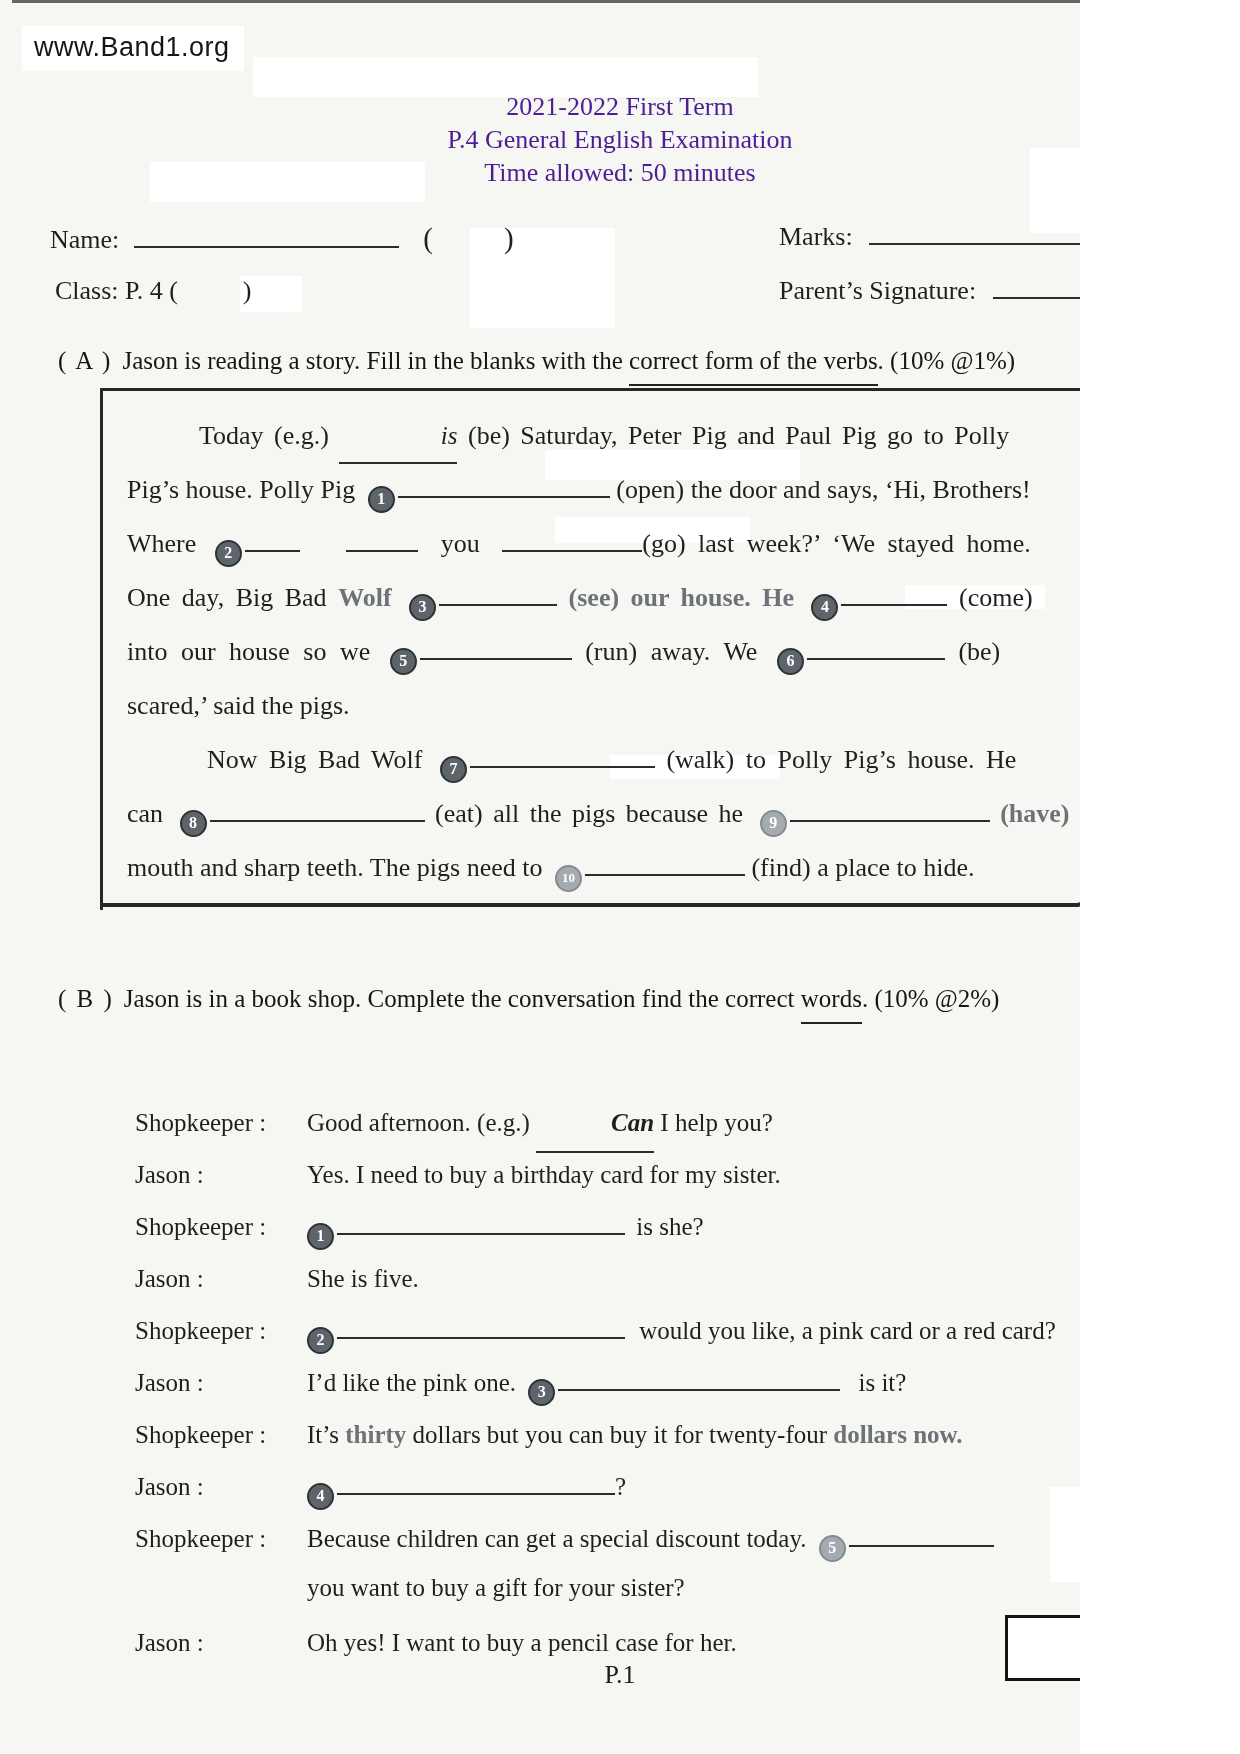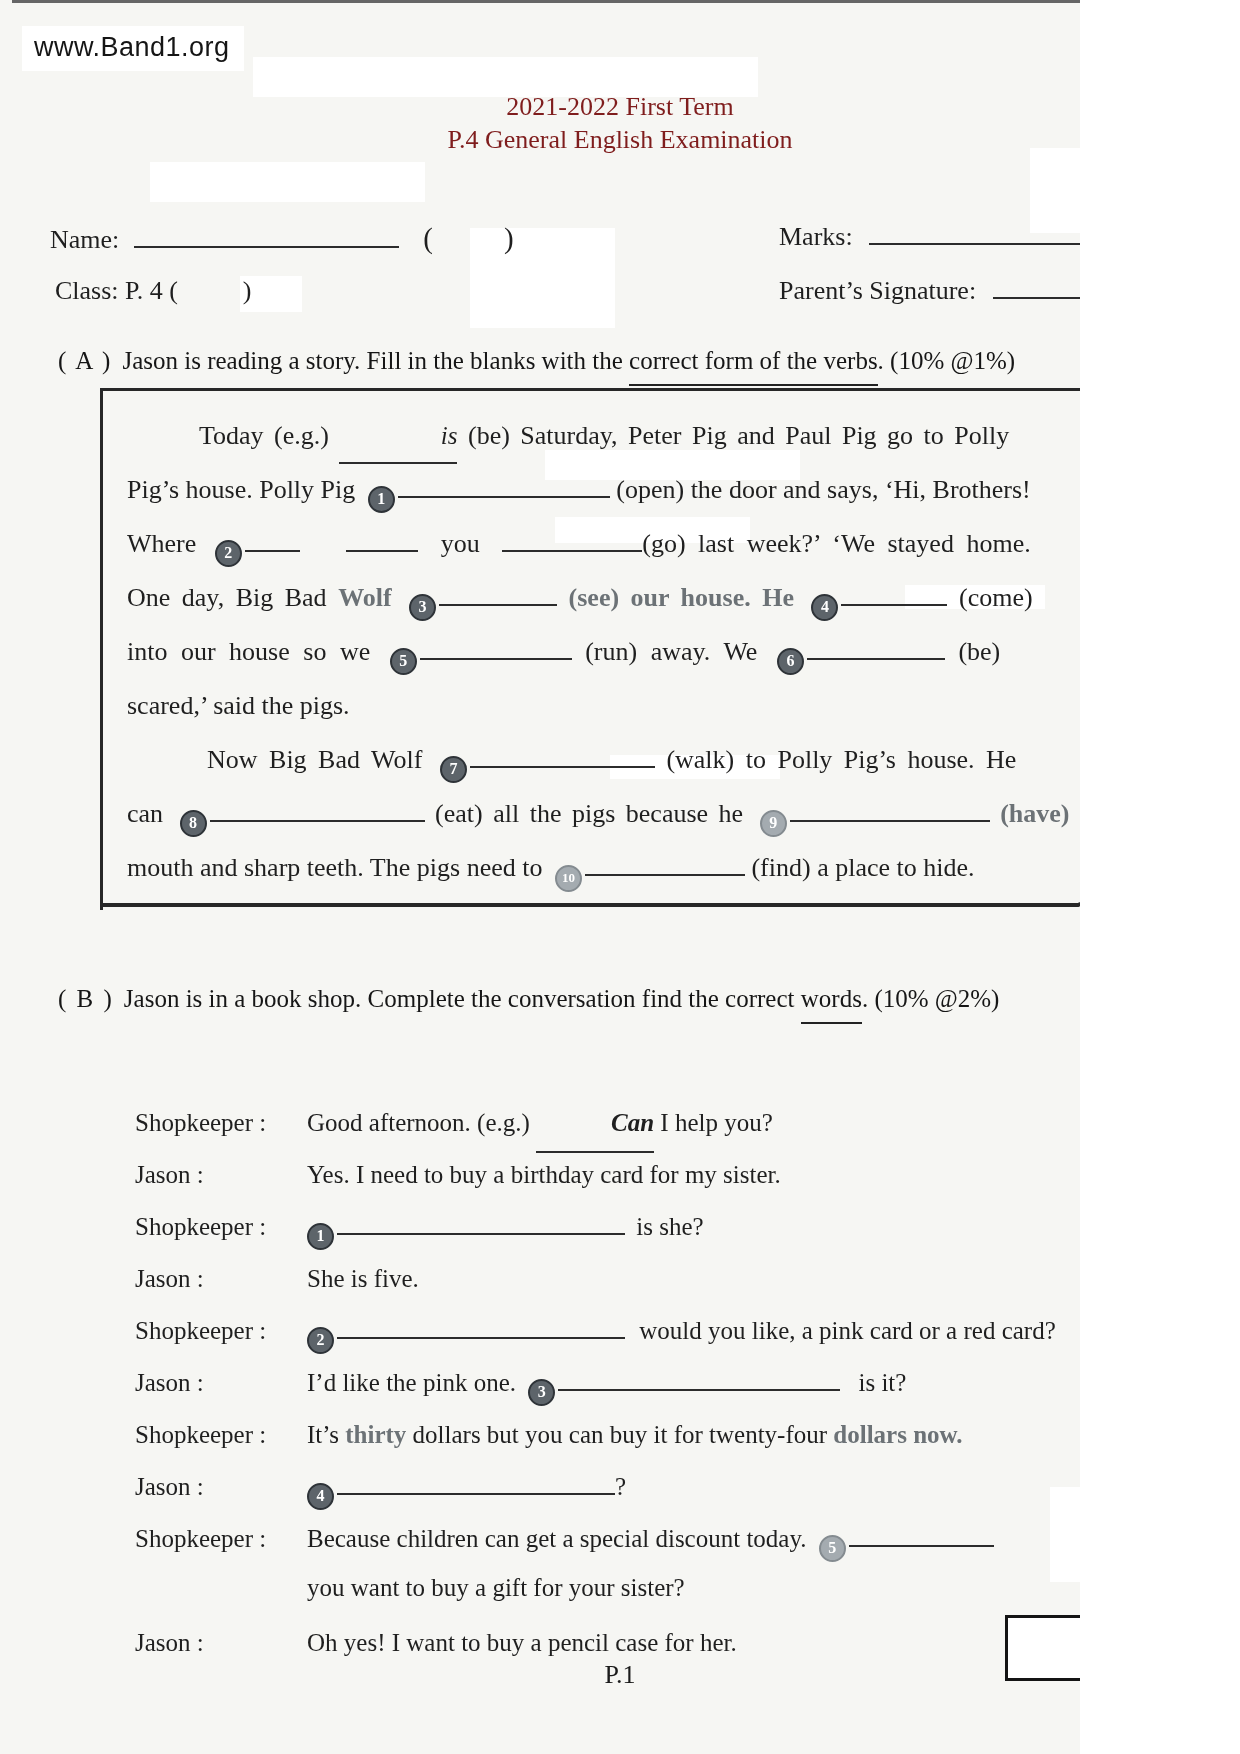--- a/index.html
+++ b/index.html
@@ -13,21 +13,21 @@
     overflow:hidden;
   }
   .scan-top{position:absolute;top:0;left:12px;width:1152px;height:3px;background:#4c4c4c;opacity:.85;}
   .patch{position:absolute;background:#ffffff;}
   .watermark{
     position:absolute;top:26px;left:22px;
     background:#ffffff;padding:6px 14px 8px 12px;
     font-family:"Liberation Sans", sans-serif;
     font-size:27px;color:#151515;letter-spacing:.5px;
   }
-  .title-block{position:absolute;top:90px;left:0;width:1240px;text-align:center;font-size:26px;line-height:33px;color:#7f1d1d;}
+  .title-block{position:absolute;top:90px;left:0;width:1240px;text-align:center;font-size:26px;line-height:33px;color:#4c1d95;}
   .hrow{position:absolute;font-size:26px;white-space:nowrap;}
   .blank{display:inline-block;border-bottom:2px solid #2c2c2c;height:20px;vertical-align:baseline;}
   .blank.ans{height:auto;text-align:right;font-style:italic;font-size:25px;padding-bottom:12px;}
   .gap{display:inline-block;height:2px;}
   .dash{display:inline-block;width:24px;border-bottom:2px solid #3a3a3a;height:14px;margin-left:10px;}
   .sec-head{position:absolute;left:58px;font-size:25px;white-space:nowrap;color:#161616;}
   .sec-label{letter-spacing:2px;margin-right:10px;}
   .u{border-bottom:2px solid #222;padding-bottom:10px;}
   .story-box{
     position:absolute;left:100px;top:388px;width:1066px;height:522px;
@@ -73,20 +73,21 @@
   <div class="patch" style="left:555px;top:517px;width:195px;height:26px;"></div>
   <div class="patch" style="left:905px;top:585px;width:140px;height:24px;"></div>
   <div class="patch" style="left:610px;top:755px;width:170px;height:24px;"></div>
   <div class="patch" style="left:1050px;top:1487px;width:130px;height:95px;"></div>
 
   <div class="watermark">www.Band1.org</div>
 
   <div class="title-block">
     <div>2021-2022 First Term</div>
     <div>P.4 General English Examination</div>
+    <div>Time allowed: 50 minutes</div>
   </div>
 
   <div class="hrow" style="left:50px;top:222px;">
     <span>Name:</span>
     <span class="blank" style="width:265px;margin-left:8px;"></span>
     <span style="margin-left:18px;font-size:29px;">(</span>
     <span class="gap" style="width:58px;"></span>
     <span style="font-size:29px;">)</span>
   </div>
   <div class="hrow" style="left:779px;top:222px;">

